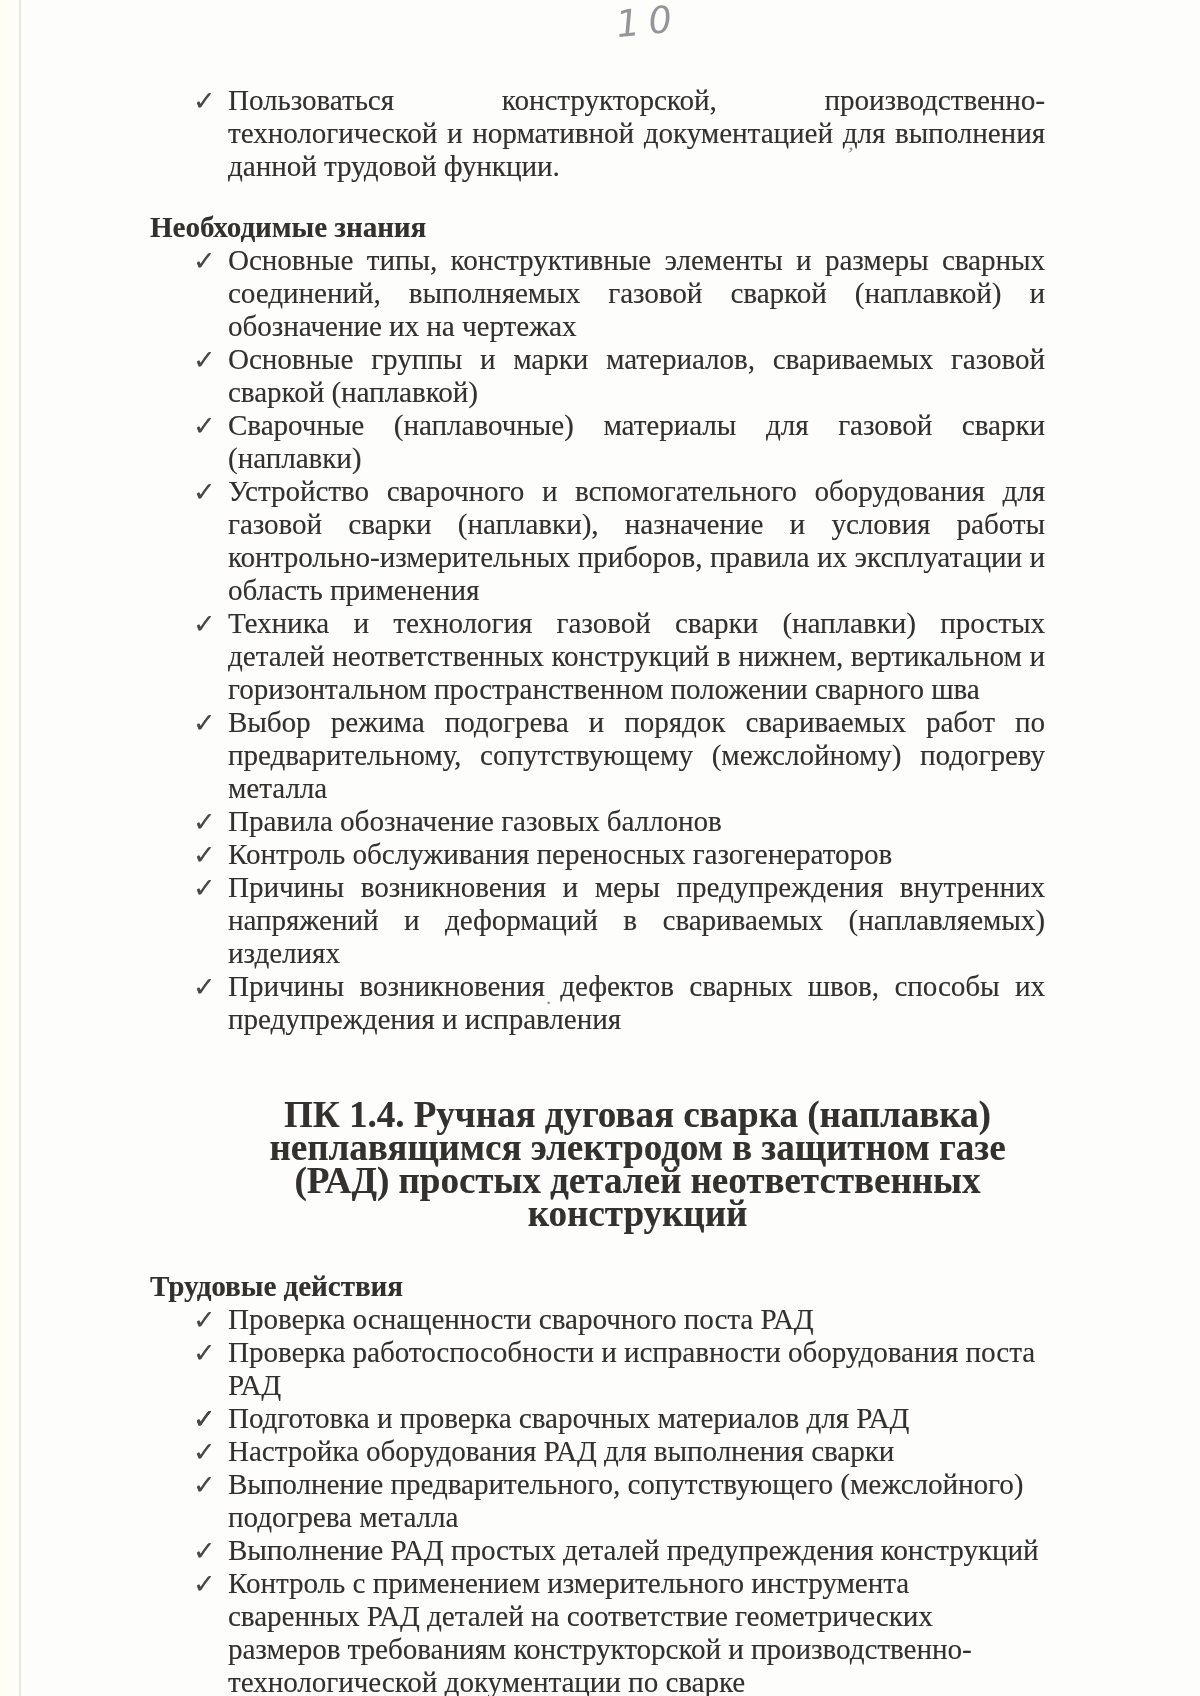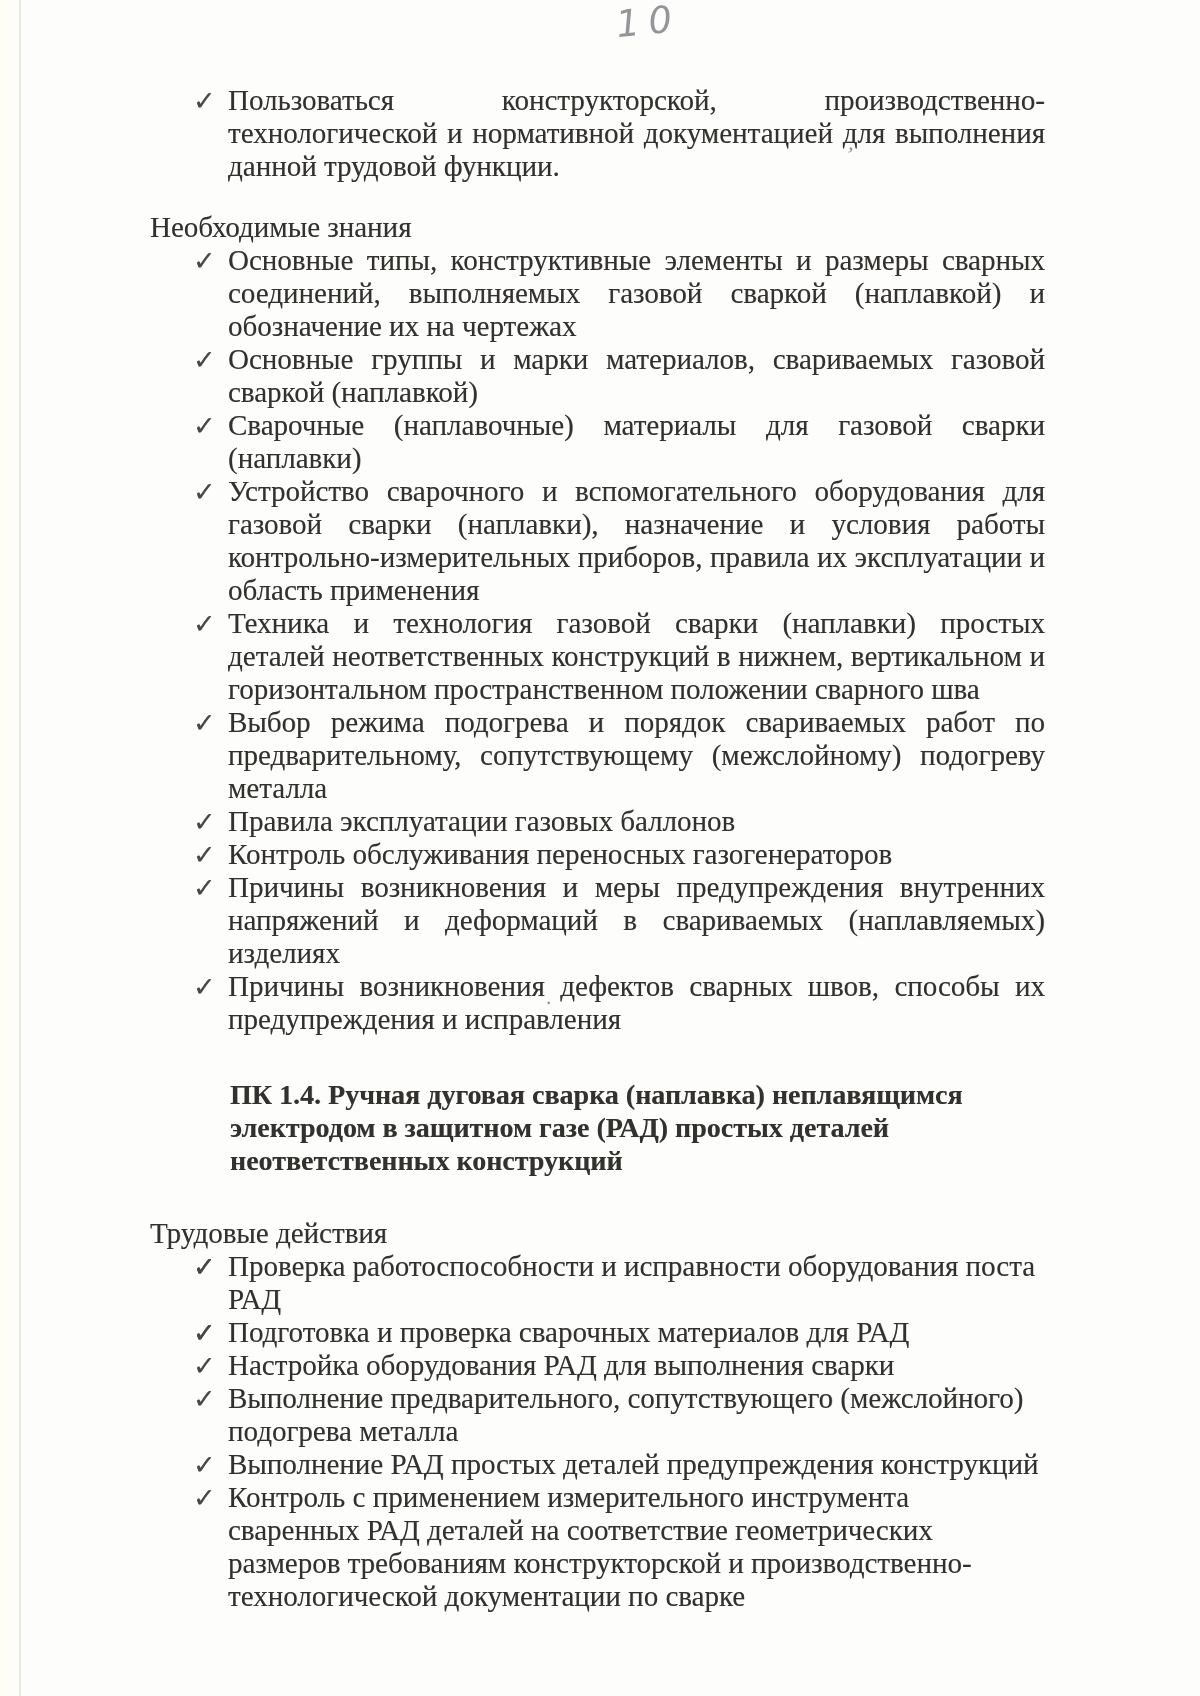--- a/index.html
+++ b/index.html
@@ -48,21 +48,21 @@
     text-shadow: none;
     font-weight: 400;
   }
   .speck {
     position: absolute;
     color: #8f8d88;
     font-size: 22px;
     text-shadow: none;
   }
   .heading {
-    font-weight: normal;
+    font-weight: bold;
     margin: 0;
     font-size: 29px;
   }
   .list {
     margin: 0 0 0 43px;
     padding: 0;
   }
   .li {
     position: relative;
     padding-left: 35px;
@@ -74,22 +74,23 @@
     top: 0;
     font-family: "DejaVu Sans", sans-serif;
     font-size: 27px;
     color: #4a4844;
     font-weight: 400;
   }
   .justified .li { text-align: justify; }
   .section-knowledge { margin-top: 28px; }
   .pk-heading {
     font-weight: bold;
-    margin: 42px 0 40px 80px;
-    font-size: 28px;
+    text-align: center;
+    margin: 62px 0 40px 80px;
+    font-size: 37px;
   }
   .section-actions { margin-top: 16px; }
 </style>
 </head>
 <body>
 
 <div class="page">
 
   <div class="scan-edge"></div>
 
@@ -135,21 +136,21 @@
           <span class="li-text">Техника и технология газовой сварки (наплавки) простых деталей неответственных конструкций в нижнем, вертикальном и горизонтальном пространственном положении сварного шва</span>
         </div>
 
         <div class="li">
           <span class="check">✓</span>
           <span class="li-text">Выбор режима подогрева и порядок свариваемых работ по предварительному, сопутствующему (межслойному) подогреву металла</span>
         </div>
 
         <div class="li">
           <span class="check">✓</span>
-          <span class="li-text">Правила эксплуатации газовых баллонов</span>
+          <span class="li-text">Правила обозначение газовых баллонов</span>
         </div>
 
         <div class="li">
           <span class="check">✓</span>
           <span class="li-text">Контроль обслуживания переносных газогенераторов</span>
         </div>
 
         <div class="li">
           <span class="check">✓</span>
           <span class="li-text">Причины возникновения и меры предупреждения внутренних напряжений и деформаций в свариваемых (наплавляемых) изделиях</span>
@@ -163,20 +164,21 @@
   </div>
 
   <p class="pk-heading">ПК 1.4. Ручная дуговая сварка (наплавка) неплавящимся электродом в защитном газе (РАД) простых деталей неответственных конструкций</p>
 
   <div class="section section-actions">
     <p class="heading">Трудовые действия</p>
     <div class="list">
 
         <div class="li">
           <span class="check">✓</span>
+          <span class="li-text">Проверка оснащенности сварочного поста РАД</span>
         </div>
 
         <div class="li">
           <span class="check">✓</span>
           <span class="li-text">Проверка работоспособности и исправности оборудования поста РАД</span>
         </div>
 
         <div class="li">
           <span class="check">✓</span>
         </div>

